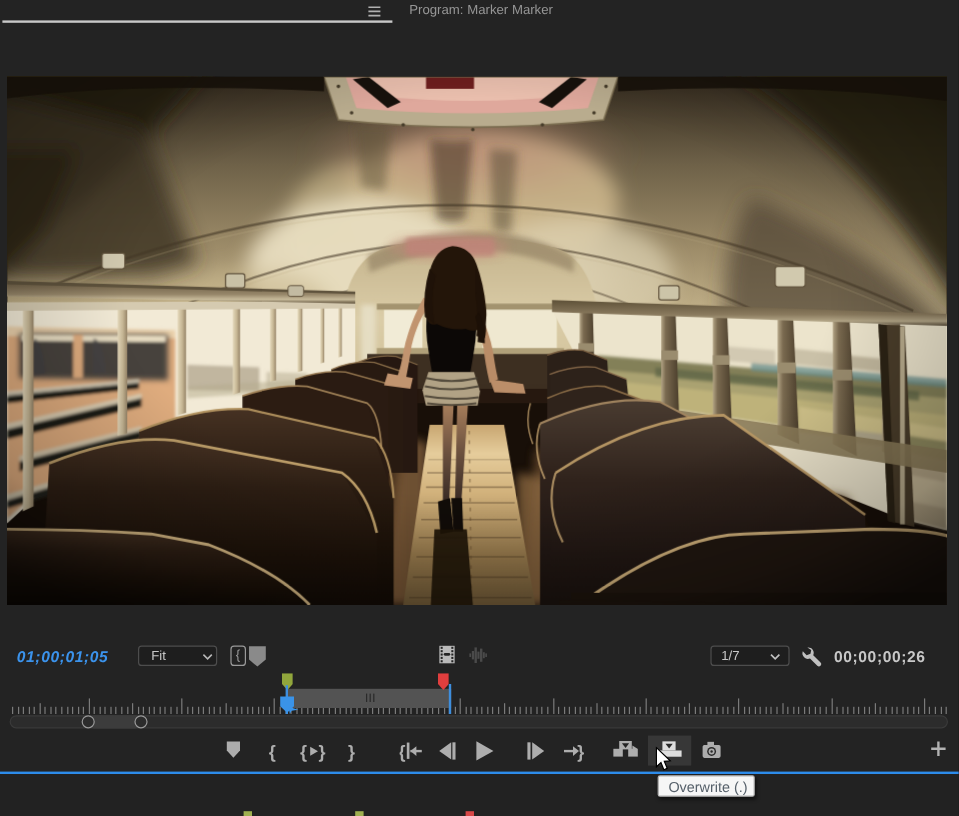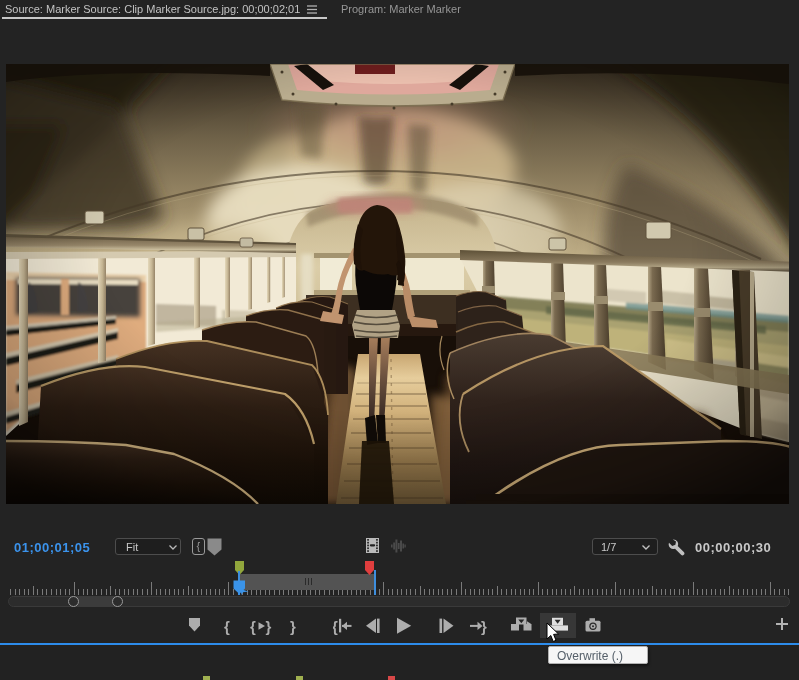--- a/index.html
+++ b/index.html
@@ -3,21 +3,20 @@
 <meta charset="utf-8">
 <style>
   html,body{margin:0;padding:0;}
   body{width:799px;height:680px;background:#232323;font-family:"Liberation Sans",sans-serif;overflow:hidden;position:relative;}
   .abs{position:absolute;}
 </style>
 </head>
 <body>
 
   <div class="abs" style="left:0;top:0;width:799px;height:22px;background:#232323;">
-    <div class="abs" style="left:5px;top:3px;font-size:11px;color:#c3c3c3;">Source: Marker Source: Clip Marker Source.jpg: 00;00;02;01</div>
     <div class="abs" style="left:306px;top:3px;color:#b5b5b5;font-size:11px;">
       <svg width="12" height="12" viewBox="0 0 12 12">
         <g stroke="#b0b0b0" stroke-width="1.3">
           <line x1="1" y1="3" x2="11" y2="3"></line>
           <line x1="1" y1="6.5" x2="11" y2="6.5"></line>
           <line x1="1" y1="10" x2="11" y2="10"></line>
         </g>
       </svg>
     </div>
     <div class="abs" style="left:2px;top:17px;width:325px;height:2px;background:#c8c8c8;"></div>
@@ -360,21 +359,21 @@
   <path d="M393,196 Q398,206 398,222 L392,221 Q393,208 390,200 Z" fill="#1c1007"></path>
 </g>
 
 <rect width="783" height="440" fill="url(#vign)"></rect>
 <path d="M0,0 h264 v12 Q100,4 0,18 Z" fill="#150f09" opacity="0.9"></path>
 <path d="M509,0 h274 v20 Q650,4 509,12 Z" fill="#150f09" opacity="0.9"></path>
 </svg>
 
 </div>
 
-  <div class="abs" style="left:14px;top:540px;font-size:13px;font-weight:bold;color:#3b93ec;letter-spacing:0.5px;">01;00;01;05</div>
+  <div class="abs" style="left:14px;top:540px;font-size:13px;font-weight:bold;color:#3b93ec;letter-spacing:0.5px;font-style:italic;">01;00;01;05</div>
   <div class="abs" style="left:115px;top:538px;width:66px;height:17px;background:#1e1e1e;border:1px solid #4d4d4d;border-radius:3px;box-sizing:border-box;text-align:center;">
     <span class="abs" style="left:10px;top:2px;font-size:11px;color:#c8c8c8;">Fit</span>
     <svg class="abs" style="left:52px;top:5px;" width="10" height="7" viewBox="0 0 10 7">
       <path d="M1.5 1.5 L5 5 L8.5 1.5" stroke="#b8b8b8" stroke-width="1.3" fill="none"></path>
     </svg>
   </div>
 
   <div class="abs" style="left:192px;top:538px;width:13px;height:17px;border:1.5px solid #9a9a9a;border-radius:3px;box-sizing:border-box;">
     <span class="abs" style="left:3.5px;top:1px;font-size:11px;color:#9a9a9a;">{</span>
   </div>
@@ -415,21 +414,21 @@
   <div class="abs" style="left:592px;top:538px;width:66px;height:17px;background:#1e1e1e;border:1px solid #4d4d4d;border-radius:3px;box-sizing:border-box;">
     <span class="abs" style="left:8px;top:2px;font-size:11px;color:#c8c8c8;">1/7</span>
     <svg class="abs" style="left:48px;top:5px;" width="10" height="7" viewBox="0 0 10 7">
       <path d="M1.5 1.5 L5 5 L8.5 1.5" stroke="#c0c0c0" stroke-width="1.4" fill="none"></path>
     </svg>
   </div>
 
   <svg class="abs" style="left:668px;top:538px;" width="18" height="18" viewBox="0 0 18 18">
     <path transform="translate(18,0) scale(-1,1)" d="M12.5 1.5 a4.6 4.6 0 0 0 -4.2 6.5 L2.2 14.1 a1.9 1.9 0 0 0 2.7 2.7 L11 10.7 a4.6 4.6 0 0 0 6 -5.9 L13.8 8 L10.6 6.8 L10 3.6 L13.2 1.6 a4.6 4.6 0 0 0 -0.7 -0.1 z" fill="#c0c0c0"></path>
   </svg>
-  <div class="abs" style="left:695px;top:540px;font-size:13px;font-weight:bold;color:#c8c8c8;letter-spacing:0.5px;">00;00;00;30</div>
+  <div class="abs" style="left:695px;top:540px;font-size:13px;font-weight:bold;color:#c8c8c8;letter-spacing:0.5px;">00;00;00;26</div>
 
   <div class="abs" style="left:0;top:560px;width:799px;height:36px;" id="ruler">
     <div class="abs" style="left:10.0px;top:29px;width:1px;height:6px;background:#7a7a7a;"></div>
     <div class="abs" style="left:14.6px;top:29px;width:1px;height:6px;background:#7a7a7a;"></div>
     <div class="abs" style="left:19.1px;top:29px;width:1px;height:6px;background:#7a7a7a;"></div>
     <div class="abs" style="left:23.7px;top:29px;width:1px;height:6px;background:#7a7a7a;"></div>
     <div class="abs" style="left:28.2px;top:29px;width:1px;height:6px;background:#7a7a7a;"></div>
     <div class="abs" style="left:32.8px;top:26px;width:1px;height:9px;background:#7a7a7a;"></div>
     <div class="abs" style="left:37.3px;top:29px;width:1px;height:6px;background:#7a7a7a;"></div>
     <div class="abs" style="left:41.8px;top:29px;width:1px;height:6px;background:#7a7a7a;"></div>
@@ -680,21 +679,21 @@
       <rect x="4.5" y="6.2" width="5.5" height="3" fill="#adadad"></rect>
       <circle cx="8" cy="14.2" r="3.7" fill="#2a2a2a"></circle>
       <circle cx="8" cy="14.2" r="2.5" fill="#adadad"></circle>
       <circle cx="8" cy="14.2" r="1" fill="#2a2a2a"></circle>
     </svg>
   </div>
 
   <div class="abs" style="left:0;top:643px;width:799px;height:2px;background:#2d8ceb;"></div>
   <div class="abs" style="left:0;top:645px;width:799px;height:35px;background:#222222;"></div>
 
-  <div class="abs" style="left:548px;top:646px;width:100px;height:18px;background:#f6f6f6;border:1px solid #b0b0b0;border-radius:2px;box-sizing:border-box;box-shadow:1px 2px 3px rgba(0,0,0,0.45);padding-left:44px;">
+  <div class="abs" style="left:548px;top:646px;width:81px;height:18px;background:#f6f6f6;border:1px solid #b0b0b0;border-radius:2px;box-sizing:border-box;box-shadow:1px 2px 3px rgba(0,0,0,0.45);padding-left:44px;">
     <div class="abs" style="left:8px;top:2px;font-size:12px;color:#56606a;">Overwrite (.)</div>
   </div>
 
   <div class="abs" style="left:203px;top:676px;width:7px;height:4px;background:#a0b050;"></div>
   <div class="abs" style="left:296px;top:676px;width:7px;height:4px;background:#a0b050;"></div>
   <div class="abs" style="left:388px;top:676px;width:7px;height:4px;background:#d84848;"></div>
 
 <svg class="abs" style="left:546px;top:622px;z-index:50;" width="16" height="22" viewBox="0 0 16 22">
   <path d="M1 1 L1 17 L4.8 13.5 L7.2 19.5 L10 18.3 L7.6 12.4 L12.5 12 Z" fill="#fff" stroke="#000" stroke-width="1"></path>
 </svg>

